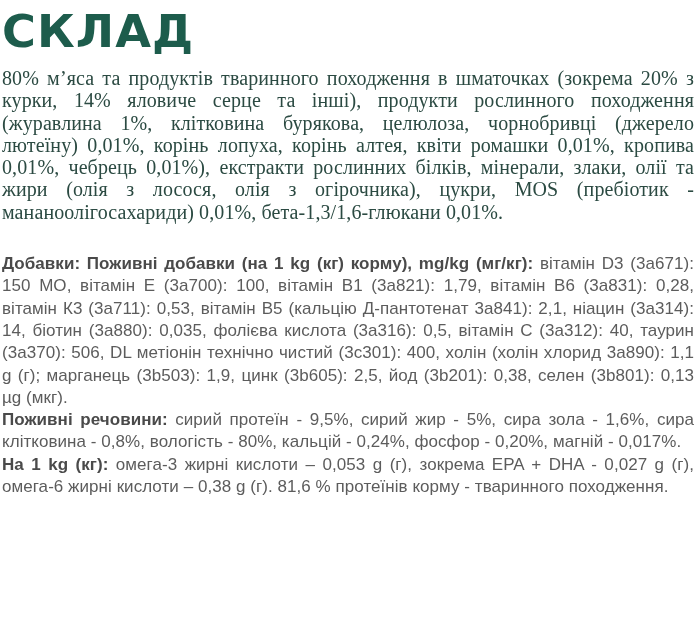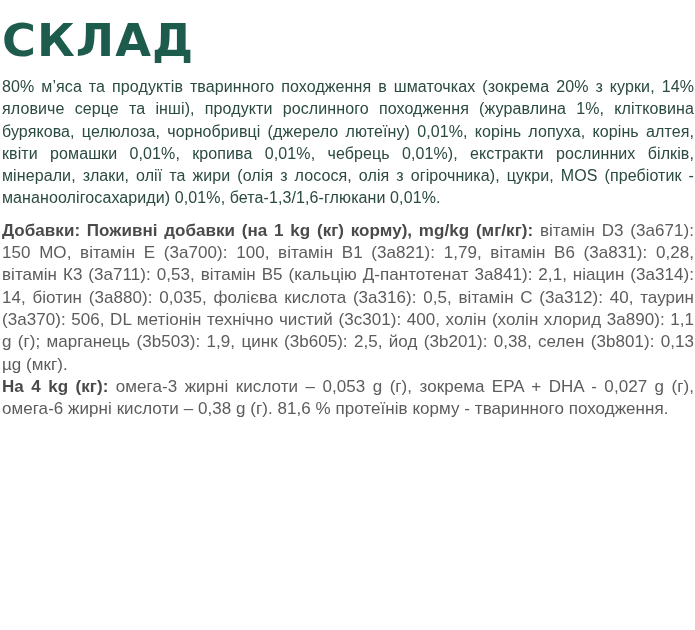--- a/index.html
+++ b/index.html
@@ -9,68 +9,69 @@
     }
     body {
       width: 695px;
       height: 630px;
       overflow: hidden;
       position: relative;
     }
     .wrap {
       position: absolute;
       left: 2px;
-      top: 17px;
+      top: 8px;
       width: 692px;
     }
     .title {
       font-family: "DejaVu Sans", sans-serif;
       font-weight: bold;
       font-size: 44px;
       letter-spacing: 1px;
       color: #1d5c4c;
       margin: 0;
       line-height: 48px;
       height: 52px;
       transform: scaleX(1.05);
       transform-origin: left center;
     }
     .composition {
-      font-family: Liberation Sans, sans-serif;
-      font-size: 16px;
+      font-family: Liberation Serif, serif;
+      font-size: 20px;
       line-height: 22.3px;
       color: #2b4a42;
       text-align: justify;
       margin: 7px 0 0 0;
       letter-spacing: 0.1px;
     }
     .section {
       font-family: "Liberation Sans", sans-serif;
       font-size: 17px;
       line-height: 22.3px;
       color: #5c5c5c;
       text-align: justify;
       margin: 0;
       letter-spacing: 0.05px;
     }
     .section.first {
-      margin-top: 10px;
+      margin-top: 30px;
     }
     .section b {
       color: #4a4a4a;
       font-weight: bold;
     }
   </style>
 </head>
 <body>
 
 <div class="wrap">
   <h1 class="title">СКЛАД</h1>
 
   <p class="composition">80% м’яса та продуктів тваринного походження в шматочках (зокрема 20% з курки, 14% яловиче серце та інші), продукти рослинного походження (журавлина 1%, клітковина бурякова, целюлоза, чорнобривці (джерело лютеїну) 0,01%, корінь лопуха, корінь алтея, квіти ромашки 0,01%, кропива 0,01%, чебрець 0,01%), екстракти рослинних білків, мінерали, злаки, олії та жири (олія з лосося, олія з огірочника), цукри, MOS (пребіотик - мананоолігосахариди) 0,01%, бета-1,3/1,6-глюкани 0,01%.</p>
 
   <p class="section first"><b>Добавки: Поживні добавки (на 1 kg (кг) корму), mg/kg (мг/кг):</b><span> вітамін D3 (3a671): 150 МО, вітамін Е (3a700): 100, вітамін В1 (3a821): 1,79, вітамін В6 (3a831): 0,28, вітамін К3 (3a711): 0,53, вітамін В5 (кальцію Д-пантотенат 3a841): 2,1, ніацин (3a314): 14, біотин (3a880): 0,035, фолієва кислота (3a316): 0,5, вітамін С (3a312): 40, таурин (3a370): 506, DL метіонін технічно чистий (3c301): 400, холін (холін хлорид 3a890): 1,1 g (г); марганець (3b503): 1,9, цинк (3b605): 2,5, йод (3b201): 0,38, селен (3b801): 0,13 µg (мкг).</span></p>
 
+  <p class="section"><b>Поживні речовини:</b><span> сирий протеїн - 9,5%, сирий жир - 5%, сира зола - 1,6%, сира клітковина - 0,8%, вологість - 80%, кальцій - 0,24%, фосфор - 0,20%, магній - 0,017%.</span></p>
 
-  <p class="section"><b>На 4 kg (кг):</b><span> омега-3 жирні кислоти – 0,053 g (г), зокрема EPA + DHA - 0,027 g (г), омега-6 жирні кислоти – 0,38 g (г). 81,6 % протеїнів корму - тваринного походження.</span></p>
+  <p class="section"><b>На 1 kg (кг):</b><span> омега-3 жирні кислоти – 0,053 g (г), зокрема EPA + DHA - 0,027 g (г), омега-6 жирні кислоти – 0,38 g (г). 81,6 % протеїнів корму - тваринного походження.</span></p>
 
   <p class="section"><br></p>
 </div>
 
 </body></html>

